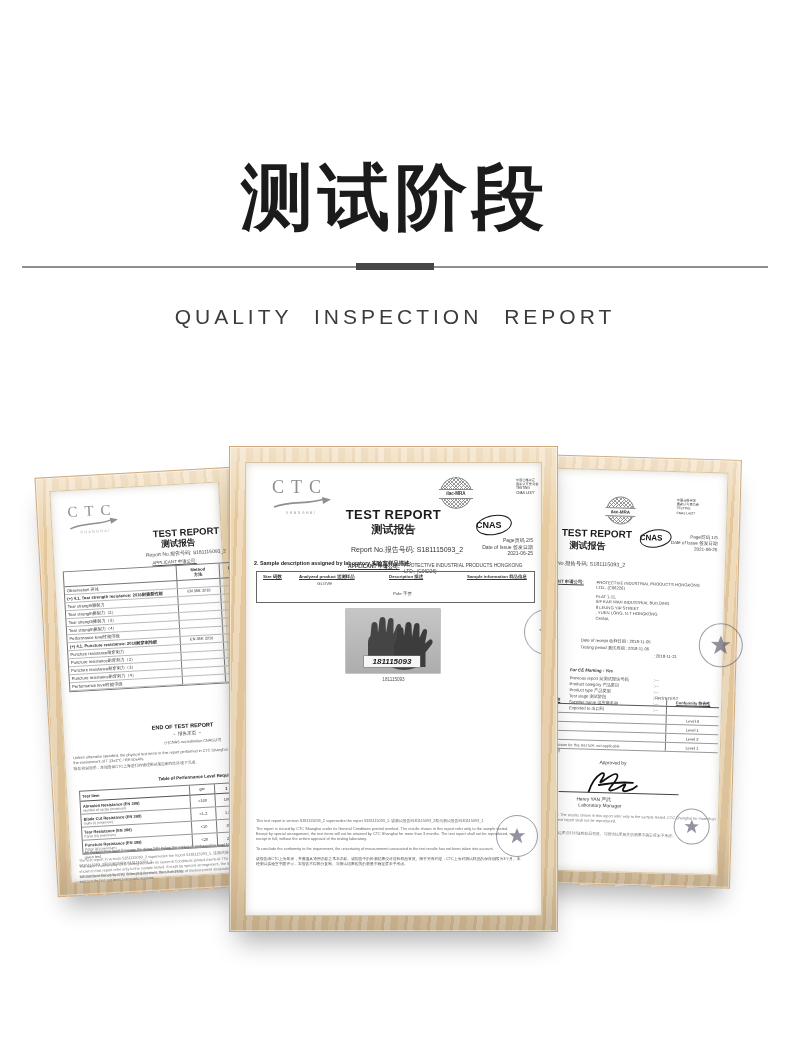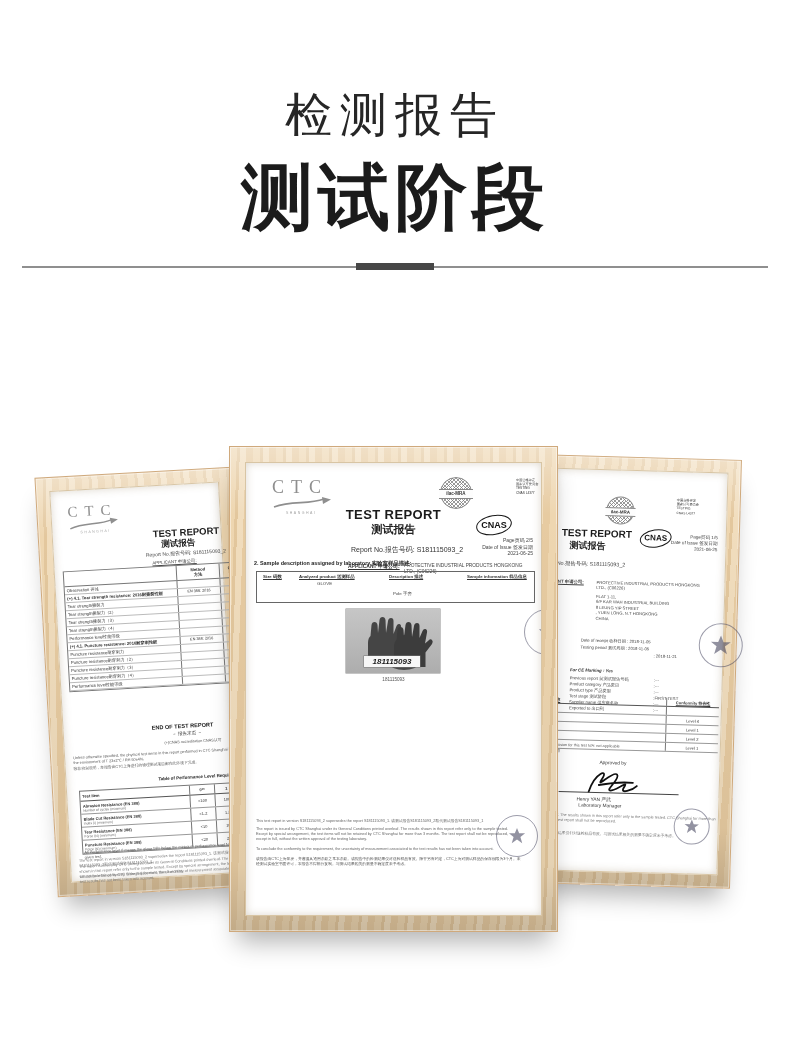--- a/index.html
+++ b/index.html
@@ -39,21 +39,21 @@
   .utiny{font-size:3.8px;line-height:4.8px;color:#555;}
   .u{text-decoration:underline;}
   .pre{white-space:pre-line;}
   .badge-ilac{border-radius:50%;border:1px solid #8a8a8a;position:relative;
       background:
         repeating-linear-gradient(45deg,rgba(120,120,120,.75) 0 .7px,transparent .7px 2.6px),
         repeating-linear-gradient(-45deg,rgba(120,120,120,.75) 0 .7px,transparent .7px 2.6px);}
   .badge-ilac .band{position:absolute;left:-2px;right:-2px;top:38%;height:26%;background:#fdfdfd;
       border-top:.5px solid #888;border-bottom:.5px solid #888;text-align:center;
       font-size:4.5px;line-height:7px;font-weight:bold;color:#333;}
-  .badge-cnas{position:relative;text-align:center;font-weight:800;color:#111;}
+  .badge-cnas{position:relative;font-weight:800;color:#111;}
   .badge-cnas .ring{position:absolute;inset:0;border:1.4px solid #1a1a1a;border-radius:50%;transform:rotate(-10deg);}
   .cnas-cap{font-size:3.2px;line-height:4.2px;color:#333;white-space:pre-line;}
   .stamp{position:absolute;border:1.4px solid rgba(75,75,100,.55);border-radius:50%;
          display:flex;align-items:center;justify-content:center;}
   .stamp svg{opacity:.6;}
   .photo{position:absolute;background:linear-gradient(180deg,#c6c6c6,#adadad);box-shadow:0 0 0 .5px #8a8a8a;}
   .photo-tag{position:absolute;background:#f7f7f7;color:#1a1a1a;font-style:italic;font-weight:bold;
              font-size:8px;line-height:11px;text-align:center;box-shadow:0 0 0 .5px #777;}
 
   
@@ -88,24 +88,24 @@
   .cth .b{width:52px;border-left:.5px solid #777;text-align:center;padding:1.5px 0;text-decoration:underline;font-weight:bold;}
   .ctr{display:flex;border-bottom:.4px solid #999;height:8px;}
   .ctr .a{flex:1;}
   .ctr .b{width:52px;border-left:.5px solid #777;text-align:center;padding-top:1.5px;}
 </style>
 </head>
 <body>
 
 <div class="page">
 
-  <div class="h-cn">检测报告</div>
   <div class="h-big">测试阶段</div>
   <div class="divline"></div>
   <div class="divseg"></div>
+  <div class="h-en">QUALITY INSPECTION REPORT</div>
 
   <div class="frame frame-left">
     <div class="paper">
       <div class="abs" style="left:16px;top:12px;">
         <span class="ctc-l" style="font-size:15px;">CTC</span>
         <svg width="52" height="12" style="display:block;margin-top:-2px;">
           <path d="M2 10 C 16 4, 30 8, 44 3" stroke="#8f8f8f" fill="none" stroke-width="1.4"></path>
           <path d="M42 1 l8 2 -7 4 z" fill="#8f8f8f"></path>
         </svg>
         <span class="ctc-s" style="margin-left:12px;">SHANGHAI</span>

